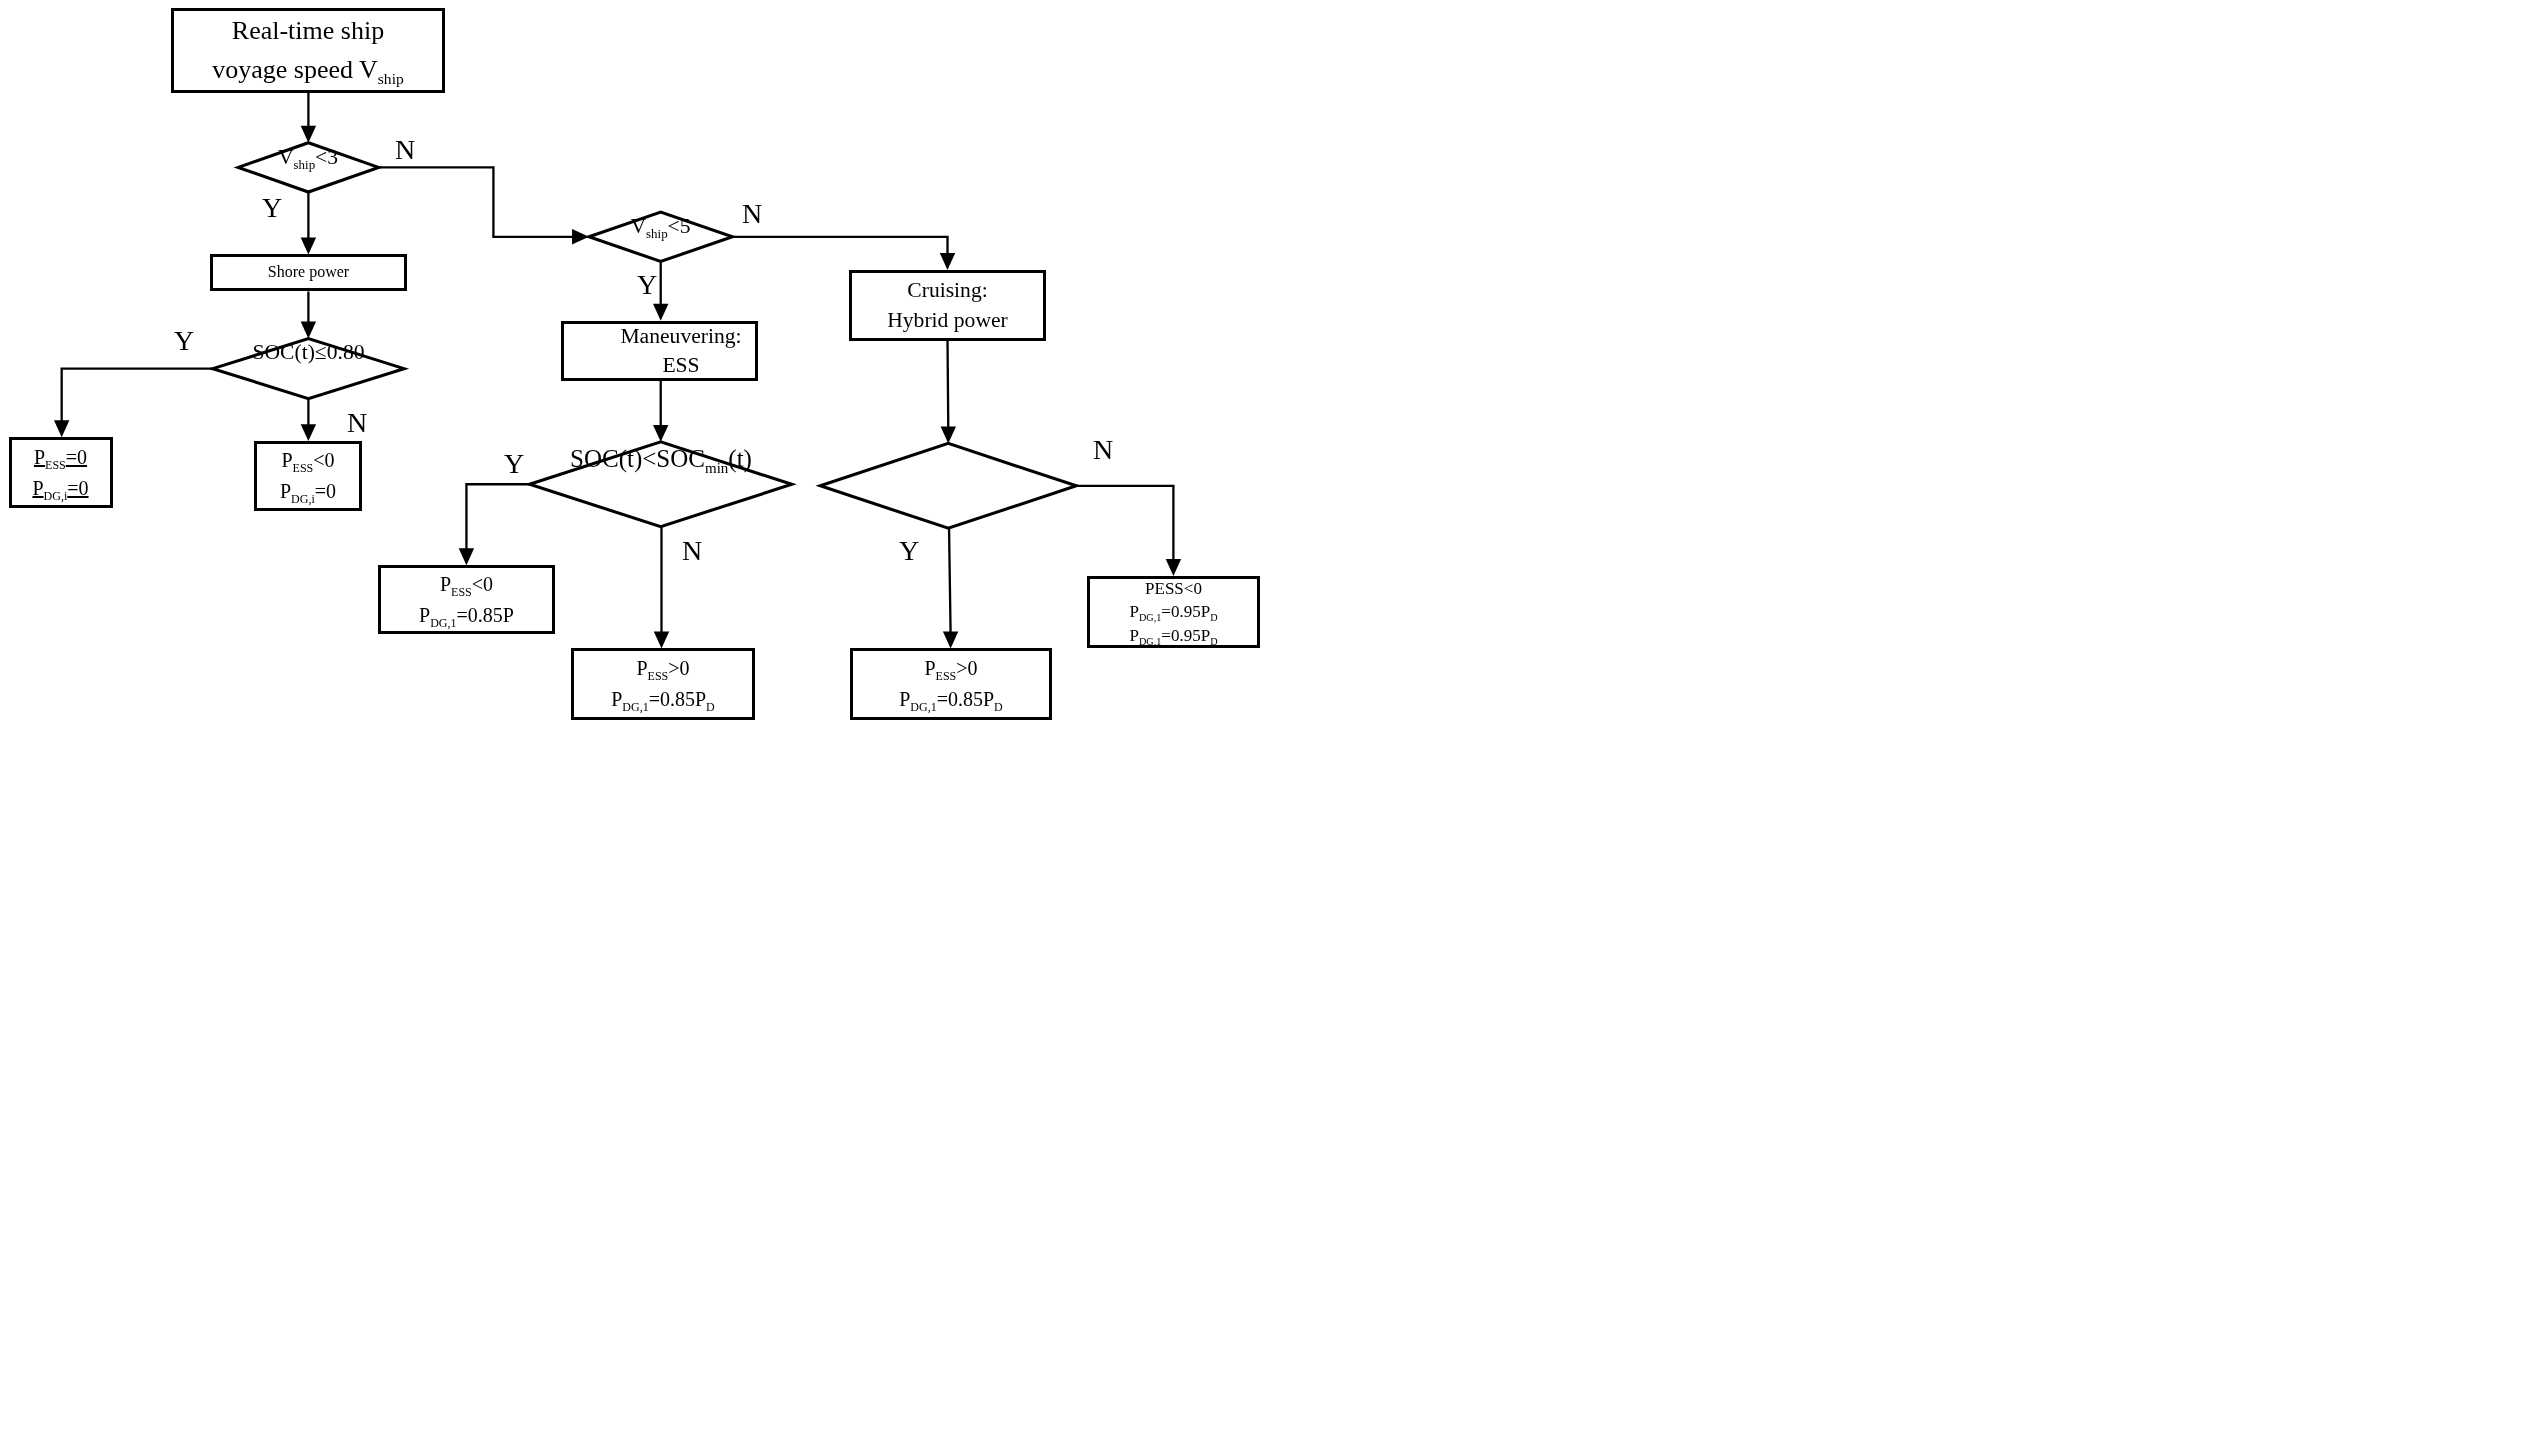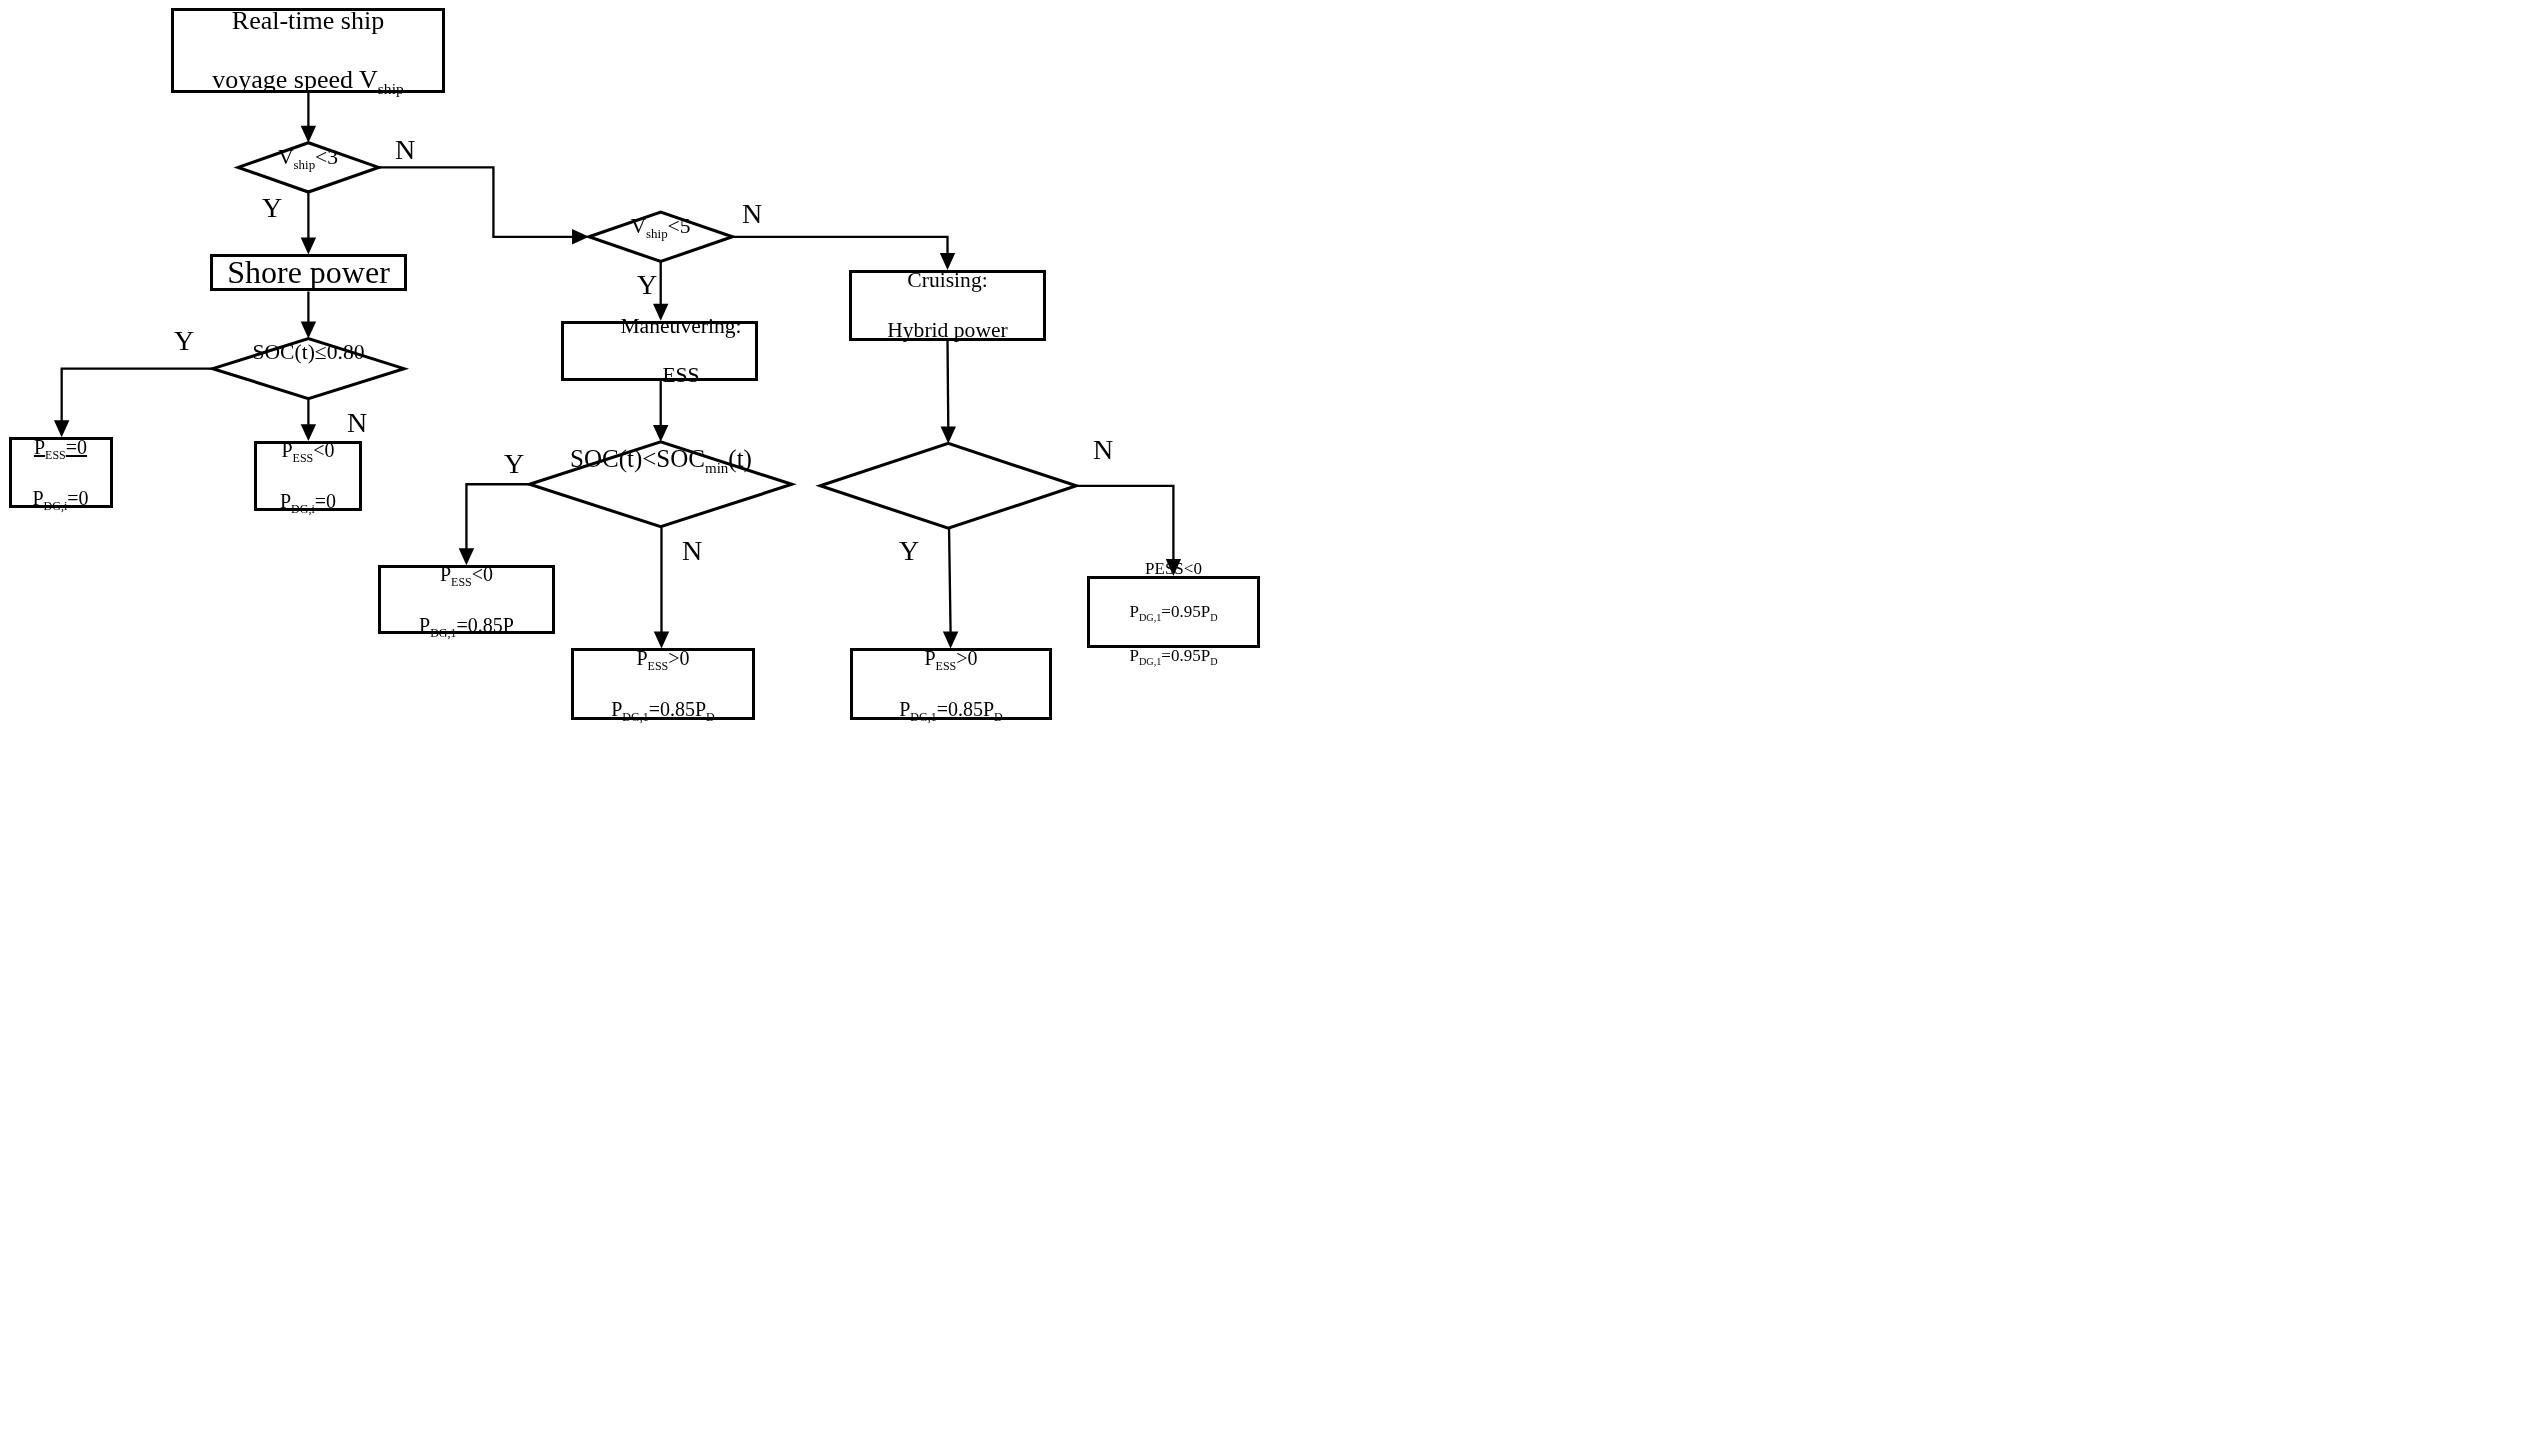--- a/index.html
+++ b/index.html
@@ -6,29 +6,28 @@
   .canvas {
     position:relative; width:1269px; height:728px; background:#ffffff;
     font-family:"Liberation Serif","DejaVu Serif",serif; color:#000;
     overflow:hidden;
   }
   svg.wires { position:absolute; left:0; top:0; }
   .node {
     position:absolute; box-sizing:border-box; border:3.1px solid #000; background:#fff;
     display:flex; flex-direction:column; align-items:center; justify-content:center;
     text-align:center;
-    gap:20px;
   }
   .dtext {
     position:absolute; display:flex; flex-direction:column; align-items:center; 
     text-align:center; pointer-events:none;
   }
   .tl { white-space:nowrap; }
   .f34 { font-size:26px; line-height:1.5; }
-  .f30 { font-size:32px; line-height:1.4; }
+  .f30 { font-size:16px; line-height:1.4; }
   .f28 { font-size:21.6px; line-height:1.35; }
   .f27 { font-size:25px; line-height:1.35; }
   .f26 { font-size:20px; line-height:1.55; }
   .f22 { font-size:17px; line-height:1.36; }
   .edge-label { position:absolute; font-size:28px; line-height:1; }
   sub { font-size:0.6em; line-height:0; }
 </style>
 </head>
 <body>
 

